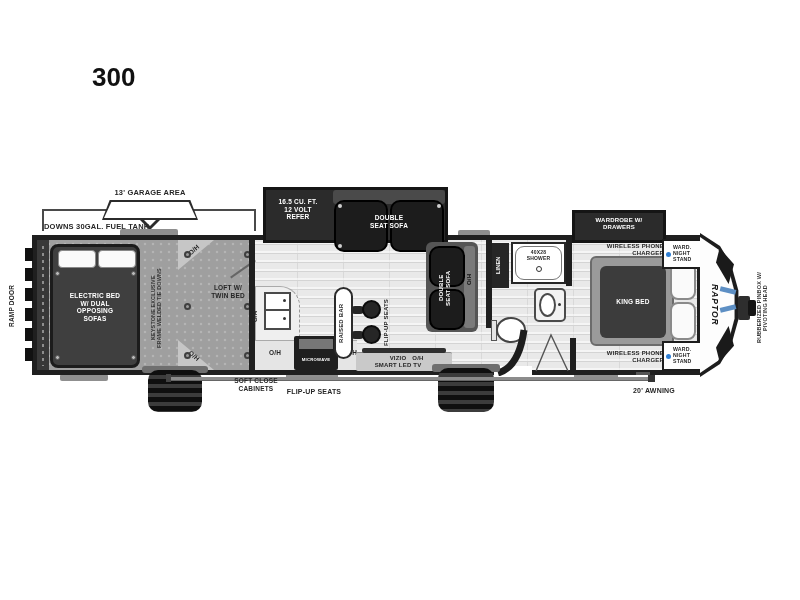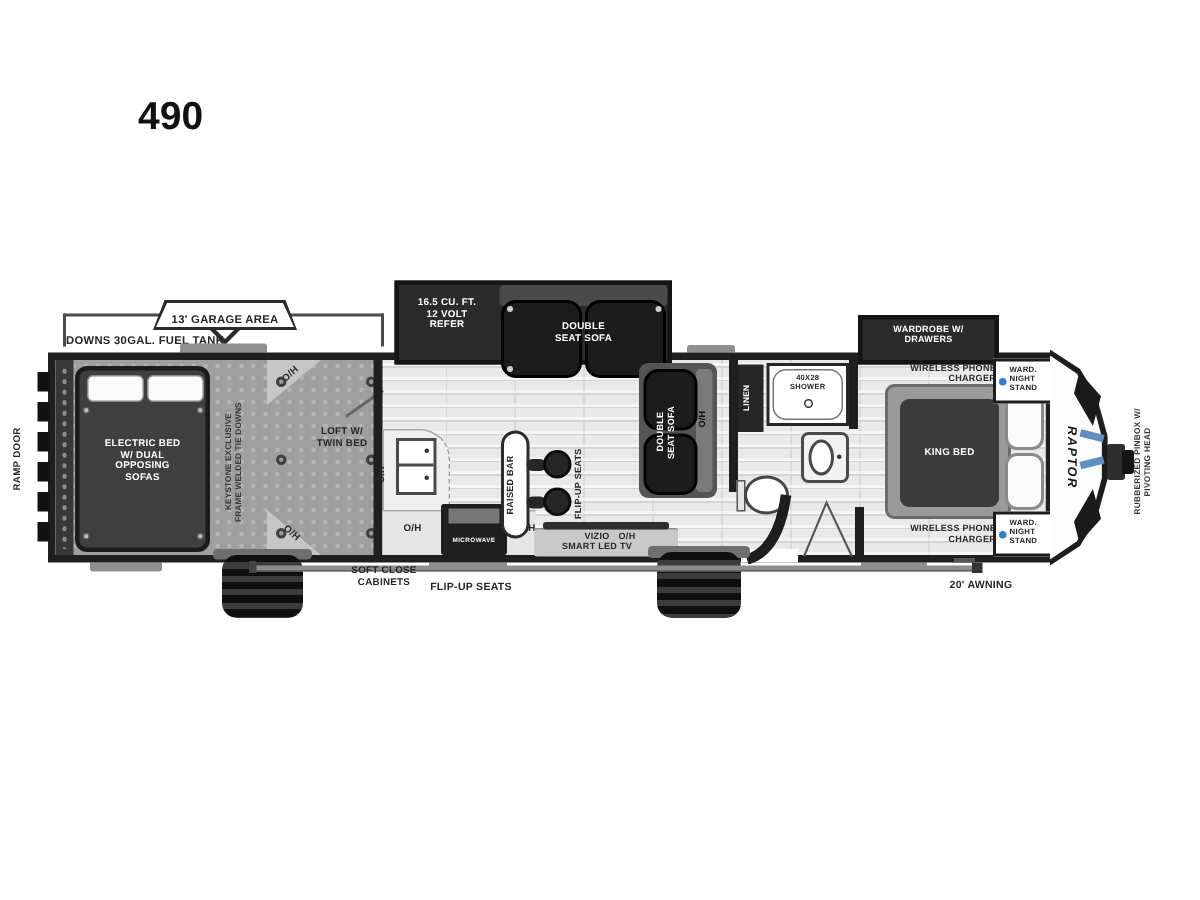--- a/index.html
+++ b/index.html
@@ -31,28 +31,28 @@
   .bluedot{width:5px;height:5px;border-radius:50%;background:#2f7fd4;flex:0 0 auto;margin-right:2px;}
   .wheel{position:absolute;background:repeating-linear-gradient(180deg,#0f0f0f 0 5px,#3c3c3c 5px 9px);
          border-radius:10px;}
   .whltop{position:absolute;background:#6f6f6f;border-radius:3px;}
 </style>
 </head>
 <body>
 
 <div id="plan">
 
-  <div class="a" style="left:92px;top:62px;font-size:26px;font-weight:600;color:#111;">490</div>
+  <div class="a" style="left:92px;top:62px;font-size:26px;font-weight:600;color:#111;">300</div>
 
   <div class="a" style="left:42px;top:209px;width:214px;height:2px;background:#4a4a4a;"></div>
   <div class="a" style="left:42px;top:209px;width:2px;height:22px;background:#4a4a4a;"></div>
   <div class="a" style="left:254px;top:209px;width:2px;height:22px;background:#4a4a4a;"></div>
   <div class="a" style="left:102px;top:200px;width:96px;height:20px;background:#2b2b2b;clip-path:polygon(8% 0,92% 0,100% 100%,0 100%);"></div>
   <div class="a" style="left:104px;top:202px;width:92px;height:16px;background:#fff;clip-path:polygon(8% 0,92% 0,100% 100%,0 100%);"></div>
-  <div class="lbl" style="left:104px;top:209px;width:92px;font-size:7.5px;">13' GARAGE AREA</div>
+  <div class="lbl" style="left:104px;top:189px;width:92px;font-size:7.5px;">13' GARAGE AREA</div>
   <div class="a" style="left:140px;top:220px;width:20px;height:10px;background:#2b2b2b;clip-path:polygon(0 0,100% 0,50% 100%);"></div>
   <div class="a" style="left:144px;top:220px;width:12px;height:6px;background:#fff;clip-path:polygon(0 0,100% 0,50% 100%);"></div>
   <div class="lbl" style="left:44px;top:223px;width:160px;text-align:left;font-size:7.5px;">DOWNS 30GAL. FUEL TANK</div>
 
   <div class="tab" style="left:120px;top:229px;width:58px;height:8px;"></div>
   <div class="tab" style="left:458px;top:230px;width:32px;height:7px;"></div>
   <div class="tab" style="left:60px;top:374px;width:48px;height:7px;"></div>
   <div class="tab" style="left:286px;top:373px;width:52px;height:6px;"></div>
   <div class="tab" style="left:574px;top:372px;width:44px;height:8px;"></div>
 

